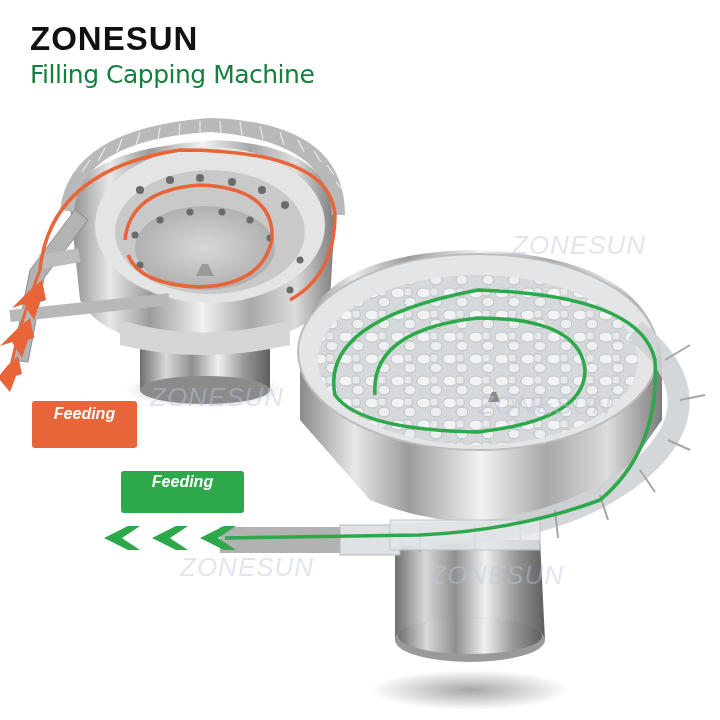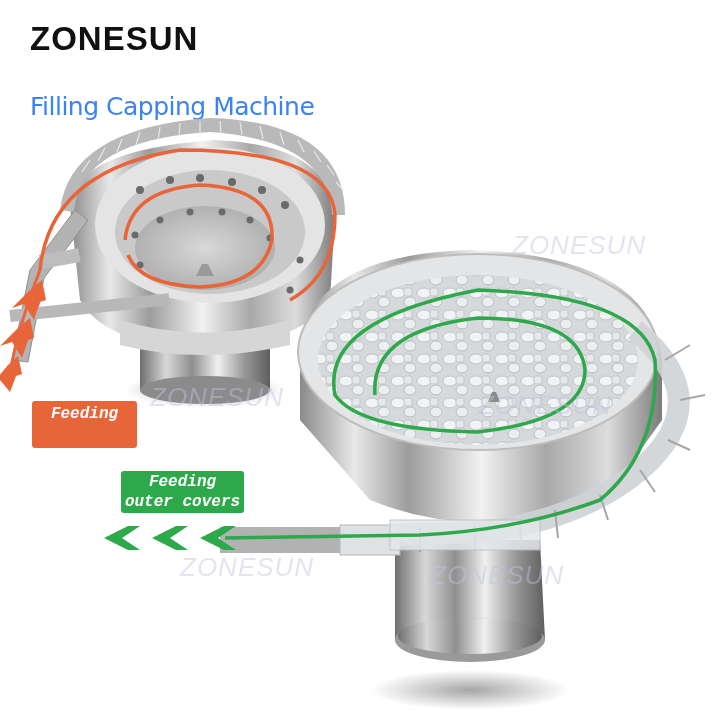--- a/index.html
+++ b/index.html
@@ -1,20 +1,20 @@
 <!DOCTYPE html>
 <html><head>
 <meta charset="utf-8">
 <style>
   html,body{margin:0;padding:0;background:#fff;}
   body{width:720px;height:720px;position:relative;overflow:hidden;font-family:"DejaVu Sans","Liberation Sans",sans-serif;}
   .title{position:absolute;left:30px;top:22px;font-family:"Liberation Sans","DejaVu Sans",sans-serif;font-size:33px;font-weight:700;letter-spacing:1px;color:#111;line-height:1;}
-  .subtitle{position:absolute;left:30px;top:62px;font-family:"DejaVu Sans",sans-serif;font-size:25px;color:#3b82f6;line-height:1;letter-spacing:-0.5px;margin-top:32px;}
+  .subtitle{position:absolute;left:30px;top:62px;font-family:"DejaVu Sans",sans-serif;font-size:25px;color:#15803d;line-height:1;letter-spacing:-0.5px;}
   .scene{position:absolute;left:0;top:0;width:720px;height:720px;}
-  .badge{position:absolute;color:#fff;font-family:Liberation Mono, monospace;font-weight:700;font-style:italic;text-align:center;border-radius:3px;line-height:20px;font-size:16px;}
+  .badge{position:absolute;color:#fff;font-family:Liberation Sans, sans-serif;font-weight:700;font-style:italic;text-align:center;border-radius:3px;line-height:20px;font-size:16px;}
   .badge span{display:block;}
   .badge-orange{left:32px;top:401px;width:105px;height:47px;padding-top:3px;box-sizing:border-box;}
   .badge-green{left:121px;top:471px;width:123px;height:42px;padding-top:1px;box-sizing:border-box;}
   .wm{position:absolute;font-family:"Liberation Sans",sans-serif;font-style:italic;font-size:26px;letter-spacing:1px;color:rgba(190,195,220,0.45);}
 </style>
 </head>
 <body>
 
 <div class="title">ZONESUN</div>
 <div class="subtitle">Filling Capping Machine</div>
@@ -167,14 +167,13 @@
 <div class="wm" style="left:150px;top:382px;">ZONESUN</div>
 <div class="wm" style="left:478px;top:390px;">ZONESUN</div>
 <div class="wm" style="left:180px;top:552px;">ZONESUN</div>
 <div class="wm" style="left:430px;top:560px;">ZONESUN</div>
 
 <div class="badge badge-orange" style="background:#E8653A;">
   <span>Feeding</span>
 </div>
 <div class="badge badge-green" style="background:#2DA84A;">
   <span>Feeding</span>
-  <span>outer covers</span>
 </div>
 
 </body></html>

